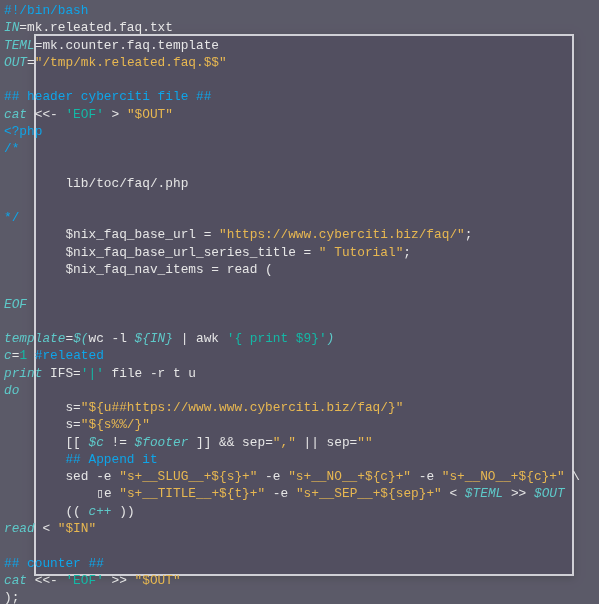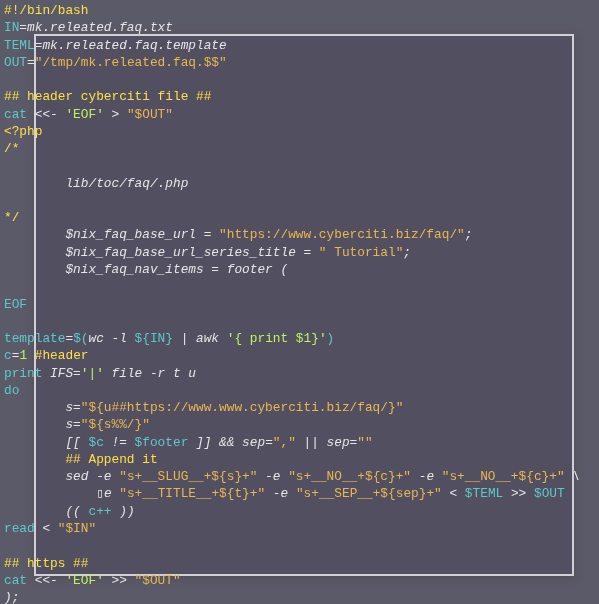--- a/index.html
+++ b/index.html
@@ -30,65 +30,65 @@
   border: 2px solid #fff;
   box-shadow: 0 2px 8px rgba(0,0,0,0.6);
 }
 pre {
   position: relative;
   z-index: 2;
   padding: 2px 0 0 4px;
   white-space: pre;
   font-family: inherit;
 }
-.teal  { color: #5ec9c9; }
-.white { color: #e6e6e6; font-style: italic; }
-.grayp { color: #fde047; }
+.teal  { color: #5ec9c9; font-style: italic; }
+.white { color: #e6e6e6; }
+.grayp { color: #0ea5e9; }
 .yel   { color: #e8b851; }
-.or    { color: #bef264; }
+.or    { color: #14b8a6; }
 
 </style>
 </head>
 <body>
 
 <div class="highlight-box"></div>
 
 <pre><span class="grayp">#!/bin/bash</span>
 <span class="teal">IN</span><span class="white">=mk.releated.faq.txt</span>
-<span class="teal">TEML</span><span class="white">=mk.releated.faq.template</span>
+<span class="teal">TEML</span><span class="white">=mk.counter.faq.template</span>
 <span class="teal">OUT</span><span class="white">=</span><span class="yel">"/tmp/mk.releated.faq.$$"</span>
 
 <span class="grayp">## header cyberciti file ##</span>
 <span class="teal">cat </span><span class="white">&lt;&lt;- </span><span class="or">'EOF'</span><span class="white"> &gt; </span><span class="yel">"$OUT"</span>
 <span class="grayp">&lt;?php</span>
 <span class="grayp">/*</span>
 
 <span class="white">        lib/toc/faq/.php</span>
 
 <span class="grayp">*/</span>
 <span class="white">        $nix_faq_base_url = </span><span class="yel">"https://www.cyberciti.biz/faq/"</span><span class="white">;</span>
 <span class="white">        $nix_faq_base_url_series_title = </span><span class="yel">" Tutorial"</span><span class="white">;</span>
-<span class="white">        $nix_faq_nav_items = footer (</span>
+<span class="white">        $nix_faq_nav_items = read (</span>
 
 <span class="teal">EOF</span>
 
-<span class="teal">template</span><span class="white">=</span><span class="teal">$(</span><span class="white">wc -l </span><span class="teal">${IN}</span><span class="white"> | </span><span class="white">awk </span><span class="or">'{ print $1}'</span><span class="teal">)</span>
-<span class="teal">c</span><span class="white">=</span><span class="or">1</span><span class="grayp"> #header</span>
+<span class="teal">template</span><span class="white">=</span><span class="teal">$(</span><span class="white">wc -l </span><span class="teal">${IN}</span><span class="white"> | </span><span class="white">awk </span><span class="or">'{ print $9}'</span><span class="teal">)</span>
+<span class="teal">c</span><span class="white">=</span><span class="or">1</span><span class="grayp"> #releated</span>
 <span class="teal">print </span><span class="white">IFS=</span><span class="or">'|'</span><span class="white"> file -r t u</span>
 <span class="teal">do</span>
 <span class="white">        s=</span><span class="yel">"${u##https://www.www.cyberciti.biz/faq/}"</span>
 <span class="white">        s=</span><span class="yel">"${s%%/}"</span>
 <span class="white">        [[ </span><span class="teal">$c</span><span class="white"> != </span><span class="teal">$footer</span><span class="white"> ]] &amp;&amp; </span><span class="white">sep=</span><span class="yel">","</span><span class="white"> || </span><span class="white">sep=</span><span class="yel">""</span>
 <span class="grayp">        ## Append it</span>
 <span class="white">        sed -e </span><span class="yel">"s+__SLUG__+${s}+"</span><span class="white"> -e </span><span class="yel">"s+__NO__+${c}+"</span><span class="white"> -e </span><span class="yel">"s+__NO__+${c}+"</span><span class="white"> \</span>
 <span class="white">            </span><span class="white">▯</span><span class="white">e </span><span class="yel">"s+__TITLE__+${t}+"</span><span class="white"> -e </span><span class="yel">"s+__SEP__+${sep}+"</span><span class="white"> &lt; </span><span class="teal">$TEML</span><span class="white"> &gt;&gt; </span><span class="teal">$OUT</span>
 <span class="white">        (( </span><span class="teal">c++</span><span class="white"> ))</span>
 <span class="teal">read </span><span class="white">&lt; </span><span class="yel">"$IN"</span>
 
-<span class="grayp">## https ##</span>
+<span class="grayp">## counter ##</span>
 <span class="teal">cat </span><span class="white">&lt;&lt;- </span><span class="or">'EOF'</span><span class="white"> &gt;&gt; </span><span class="yel">"$OUT"</span>
 <span class="white">);</span>
 
 
 
 
 
 </pre>
 
 <div class="overlay"></div>

